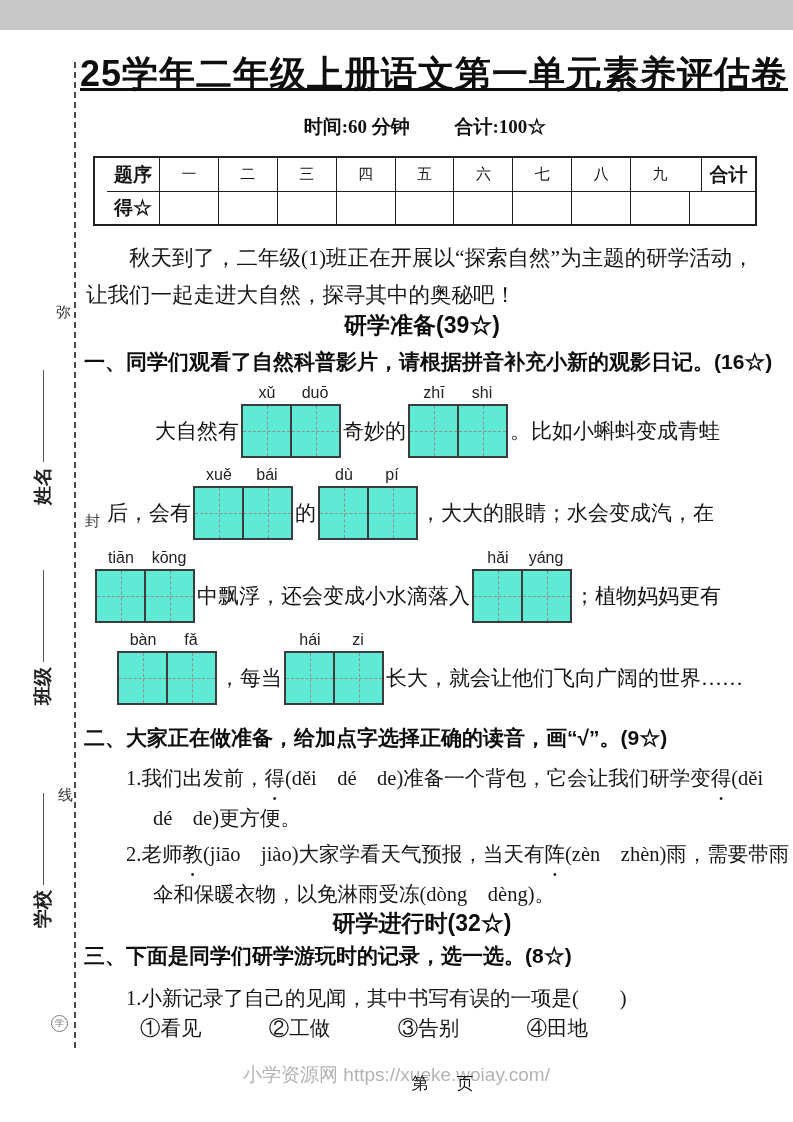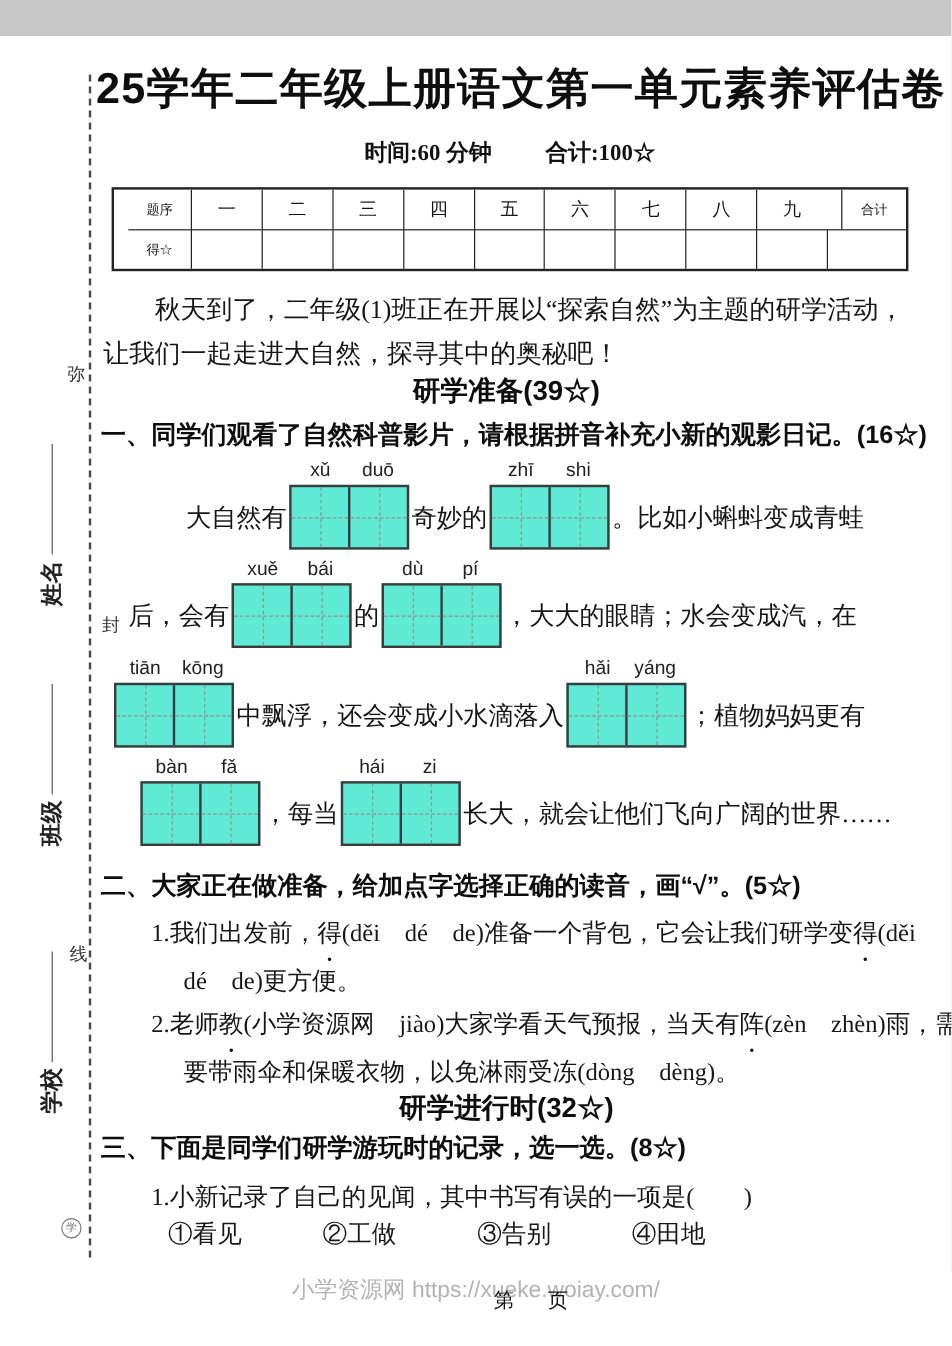--- a/index.html
+++ b/index.html
@@ -17,32 +17,32 @@
   .vlabel .blank{display:inline-block;width:92px;height:1px;border-bottom:1.6px solid #555;}
   .vl-name{left:26px;top:505px;width:170px;}
   .vl-class{left:26px;top:705px;width:160px;}
   .vl-school{left:26px;top:928px;width:180px;}
   .stamp{position:absolute;left:51px;top:1015px;width:15px;height:15px;border:1.3px solid #787878;
          border-radius:50%;display:flex;align-items:center;justify-content:center;
          font-size:9px;color:#787878;line-height:1;}
   
   .title{position:absolute;left:80px;top:50px;width:690px;text-align:center;
          font-family:"Liberation Sans","DejaVu Sans",sans-serif;font-weight:bold;
-         font-size:36px;letter-spacing:1px;color:#0e0e0e;white-space:nowrap;}
+         font-size:36px;letter-spacing:1px;color:#0e0e0e;white-space:nowrap;text-decoration:underline;}
   .meta{position:absolute;left:80px;top:114px;width:690px;text-align:center;
         font-size:19px;font-weight:bold;color:#111;}
   .meta span{margin:0 20px;}
   
   .stable{position:absolute;left:93px;top:156px;width:660px;border:2px solid #222;
           display:grid;grid-template-columns:64px repeat(9,1fr) 66px;}
   .st-cell{border-left:1.3px solid #222;border-top:1.3px solid #222;height:32px;
            display:flex;align-items:center;justify-content:center;font-size:15px;}
   .st-cell.r0{border-top:none;height:33px;}
   .st-cell.c0{border-left:none;}
-  .st-strong{font-family:"Liberation Sans",sans-serif;font-weight:normal;font-size:11px;margin-left:12px;}
+  .st-strong{font-family:"Liberation Sans",sans-serif;font-weight:bold;font-size:19px;margin-left:12px;}
   
   .intro{position:absolute;left:86px;top:240px;width:672px;font-size:21.5px;line-height:37px;
          text-indent:2em;color:#161616;}
   .sechead{position:absolute;left:86px;width:672px;text-align:center;
            font-family:"Liberation Sans",sans-serif;font-weight:bold;font-size:23px;color:#0e0e0e;}
   .sec1{top:310px;}
   .sec2{top:908px;}
   .qtitle{position:absolute;left:84px;width:690px;font-family:"Liberation Sans",sans-serif;
           font-weight:bold;font-size:21px;color:#0e0e0e;white-space:nowrap;}
   .q1t{top:348px;}
@@ -223,26 +223,26 @@
       <span class="pyrow">
         <span class="py">hái</span>
         <span class="py">zi</span>
       </span>
       <span class="cell c1"></span>
       <span class="cell"></span>
     </span>
     <span>长大，就会让他们飞向广阔的世界……</span>
   </div>
 
-  <div class="qtitle q2t">二、大家正在做准备，给加点字选择正确的读音，画“√”。(5☆)</div>
+  <div class="qtitle q2t">二、大家正在做准备，给加点字选择正确的读音，画“√”。(9☆)</div>
   <div class="qitem q2i1">
     <span>1.</span><span>我们出发前，</span><span class="dotchar">得</span><span>(děi　dé　de)准备一个背包，它会让我们研学变</span><span class="dotchar">得</span><span>(děi　dé　de)更方便。</span>
   </div>
   <div class="qitem q2i2">
-    <span>2.</span><span>老师</span><span class="dotchar">教</span><span>(小学资源网　jiào)大家学看天气预报，当天有</span><span class="dotchar">阵</span><span>(zèn　zhèn)雨，需要带雨伞和保暖衣物，以免淋雨受</span><span class="dotchar">冻</span><span>(dòng　dèng)。</span>
+    <span>2.</span><span>老师</span><span class="dotchar">教</span><span>(jiāo　jiào)大家学看天气预报，当天有</span><span class="dotchar">阵</span><span>(zèn　zhèn)雨，需要带雨伞和保暖衣物，以免淋雨受</span><span class="dotchar">冻</span><span>(dòng　dèng)。</span>
   </div>
 
   <div class="sechead sec2">研学进行时(32☆)</div>
   <div class="qtitle q3t">三、下面是同学们研学游玩时的记录，选一选。(8☆)</div>
   <div class="qitem q3i1">1.小新记录了自己的见闻，其中书写有误的一项是(　　)</div>
   <div class="opts">
     <span>①看见</span>
     <span>②工做</span>
     <span>③告别</span>
     <span>④田地</span>

